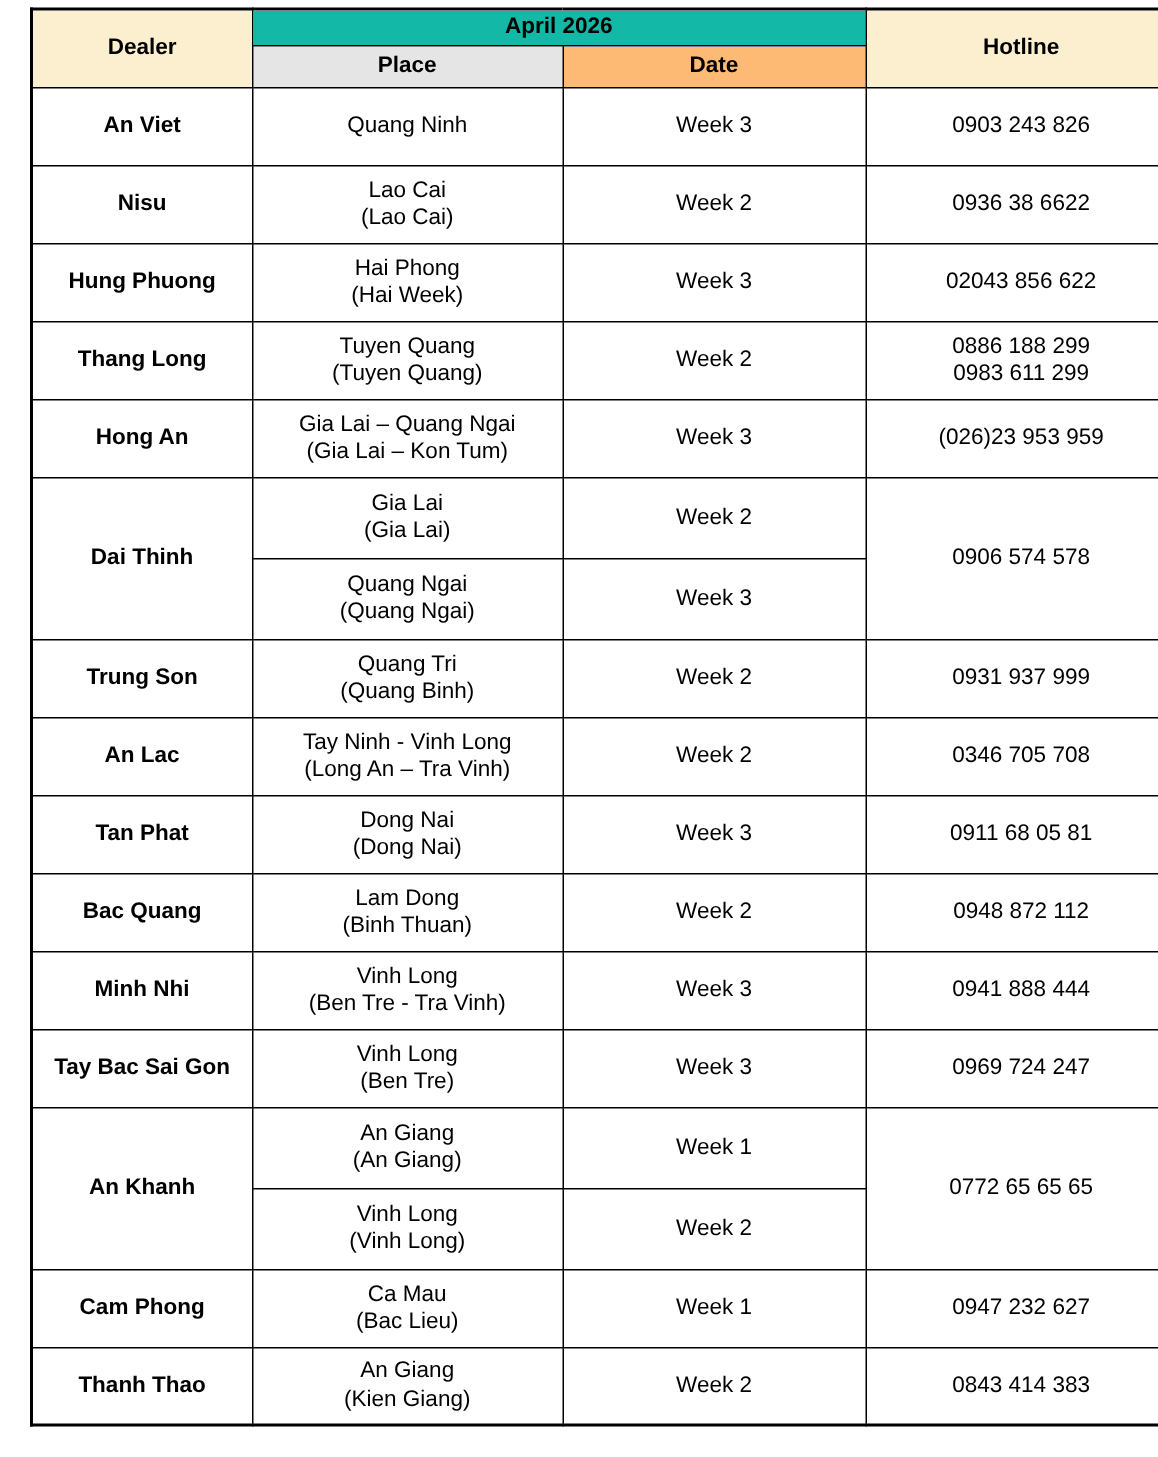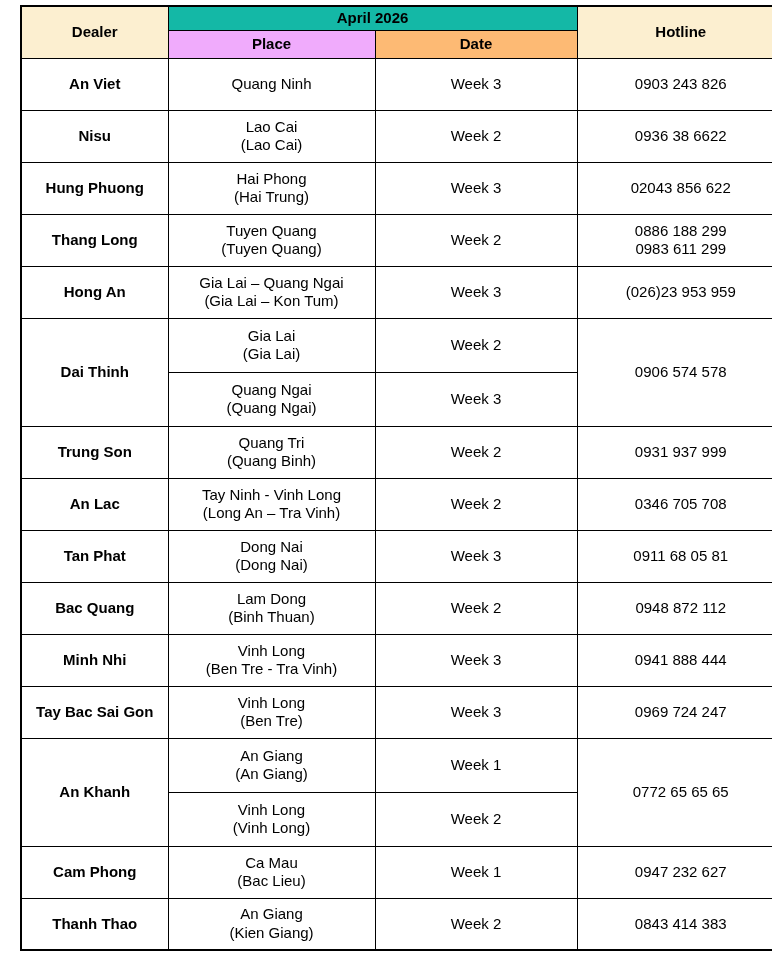--- a/index.html
+++ b/index.html
@@ -56,21 +56,21 @@
         <col class="c-date">
         <col class="c-hotline">
     </colgroup>
     <thead>
       <tr class="hr1">
         <th rowspan="2" style="background: rgb(252, 239, 208);">Dealer</th>
         <th colspan="2" style="background: #14b8a6; text-align: center;">April 2026</th>
         <th rowspan="2" style="background: rgb(252, 239, 208);">Hotline</th>
       </tr>
       <tr class="hr2">
-        <th style="background: #f0abfc;">Place</th>
+        <th style="background: #e5e5e5;">Place</th>
         <th style="background: #fdba74;">Date</th>
       </tr>
     </thead>
     <tbody>
 
       <tr class="r">
         <td class="dealer">An Viet</td>
         <td class="place">Quang Ninh</td>
         <td class="date">Week 3</td>
         <td class="hotline">0903 243 826</td>
@@ -80,21 +80,21 @@
         <td class="dealer">Nisu</td>
         <td class="place">Lao Cai
 (Lao Cai)</td>
         <td class="date">Week 2</td>
         <td class="hotline">0936 38 6622</td>
       </tr>
 
       <tr class="r">
         <td class="dealer">Hung Phuong</td>
         <td class="place">Hai Phong
-(Hai Trung)</td>
+(Hai Week)</td>
         <td class="date">Week 3</td>
         <td class="hotline">02043 856 622</td>
       </tr>
 
       <tr class="r">
         <td class="dealer">Thang Long</td>
         <td class="place">Tuyen Quang
 (Tuyen Quang)</td>
         <td class="date">Week 2</td>
         <td class="hotline">0886 188 299

